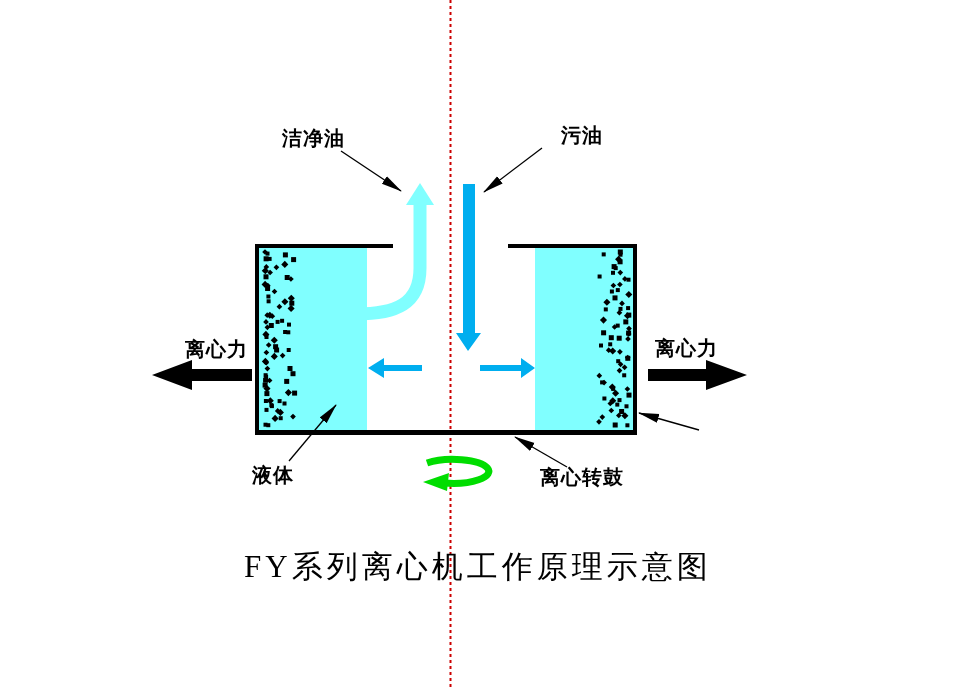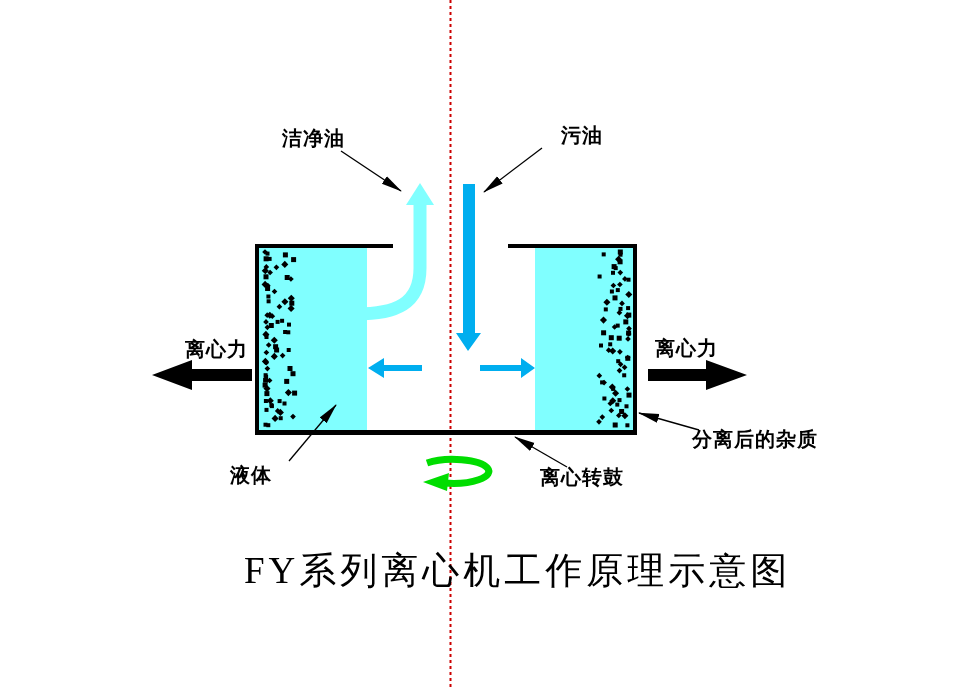--- a/index.html
+++ b/index.html
@@ -15,21 +15,21 @@
     font-weight:bold;
     font-size:20px;
     line-height:22px;
     color:var(--ink-black,#000);
     white-space:nowrap;
     letter-spacing:1px;
   }
   .title{
     position:absolute;
     left:244px;top:546px;
-    font-size:37px;
+    font-size:31px;
     letter-spacing:4px;
     white-space:nowrap;
     color:var(--ink-black,#000);
   }
   
   .cyan-fill{fill:var(--liquid-cyan,#80ffff);}
   .cyan-stroke{stroke:var(--liquid-cyan,#80ffff);fill:none;}
   .blue-fill{fill:var(--flow-blue,#00aeef);}
   .green-stroke{stroke:var(--rotation-green,#00dd00);fill:none;}
   .green-fill{fill:var(--rotation-green,#00dd00);}
@@ -233,18 +233,17 @@
     <line class="lead-line" x1="542" y1="148" x2="484" y2="192" marker-end="url(#lead-arrow)"></line>
     <line class="lead-line" x1="289" y1="461" x2="336" y2="405" marker-end="url(#lead-arrow)"></line>
     <line class="lead-line" x1="567" y1="467" x2="515" y2="437" marker-end="url(#lead-arrow)"></line>
     <line class="lead-line" x1="699" y1="430" x2="639" y2="413" marker-end="url(#lead-arrow)"></line>
   </svg>
 
   <div class="lbl" style="left:282px;top:127px">洁净油</div>
   <div class="lbl" style="left:561px;top:124px">污油</div>
   <div class="lbl" style="left:185px;top:338px">离心力</div>
   <div class="lbl" style="left:655px;top:337px">离心力</div>
-  <div class="lbl" style="left:230px;top:464px">液体</div>
+  <div class="lbl" style="left:252px;top:464px">液体</div>
   <div class="lbl" style="left:540px;top:466px">离心转鼓</div>
-  <div class="lbl" style="left:692px;top:428px">分离后的杂质</div>
 
   <div class="title">FY系列离心机工作原理示意图</div>
 </div>
 
 </body></html>

